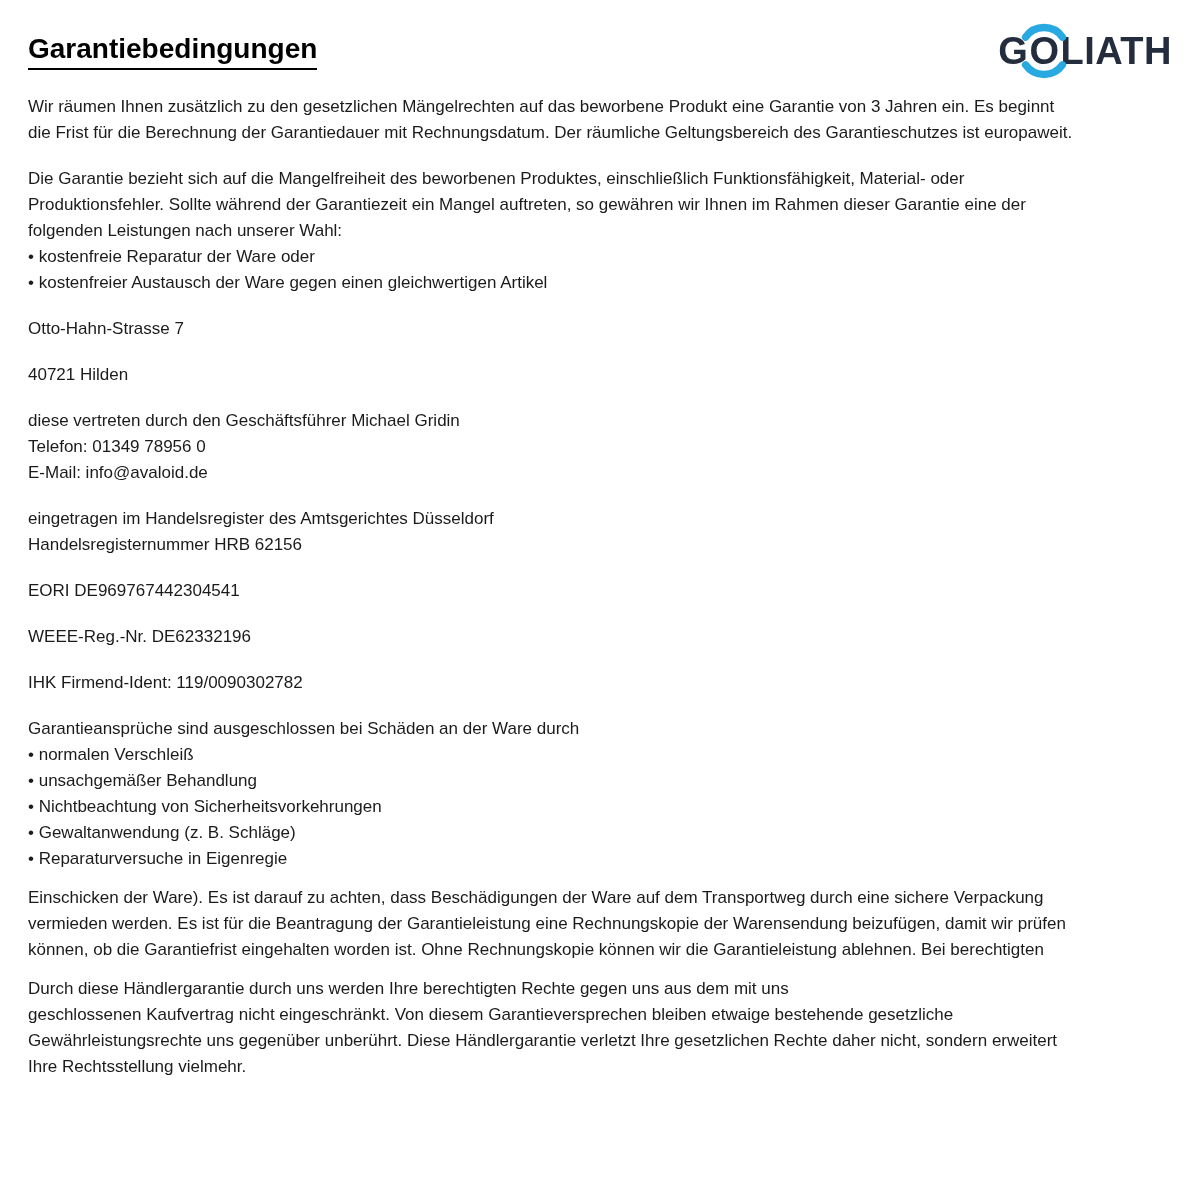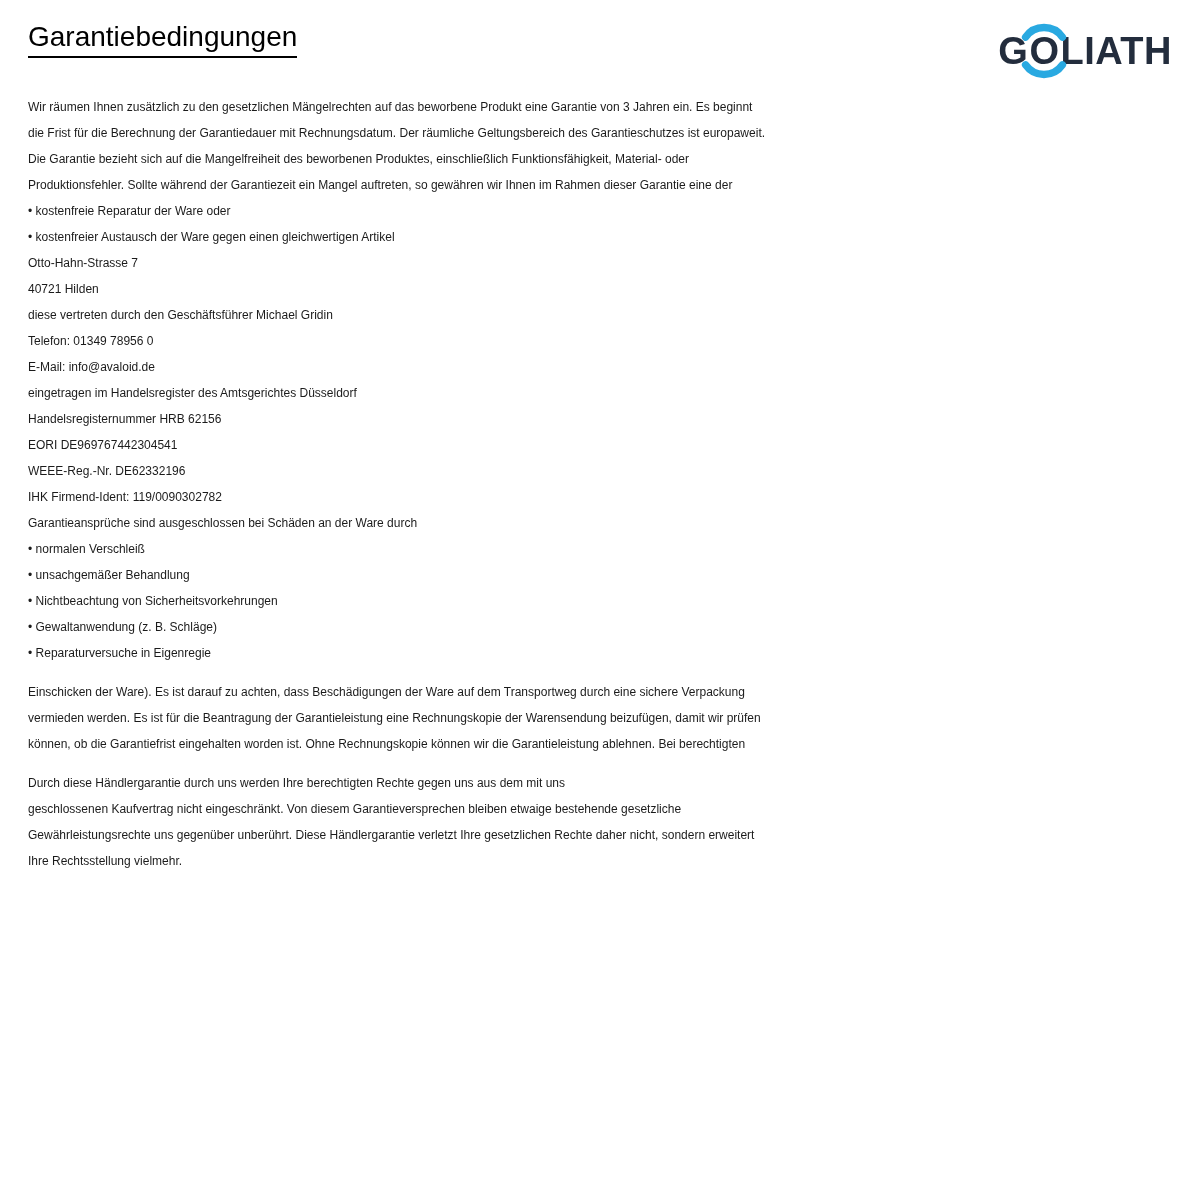--- a/index.html
+++ b/index.html
@@ -18,23 +18,23 @@
     font-family: "Liberation Sans", sans-serif;
     color: #1b1b1b;
   }
   header.doc-header {
     display: flex;
     justify-content: space-between;
     align-items: flex-start;
     height: 74px;
   }
   h1.title {
-    margin: 8px 0 0 0;
+    margin: 20px 0 0 0;
     font-size: 28px;
-    font-weight: 400;
+    font-weight: 700;
     color: #000000;
     border-bottom: 2.5px solid #000000;
     padding-bottom: 3px;
     line-height: 1.1;
     align-self: flex-start;
   }
   .logo {
     display: flex;
     align-items: center;
     height: 74px;
@@ -61,29 +61,30 @@
     pointer-events: none;
   }
   .logo-o .o-glyph {
     position: relative;
     z-index: 1;
   }
   main.content {
     margin-top: 6px;
   }
   .block {
+    margin-top: 20px;
   }
   .block:first-child {
     margin-top: 0;
   }
   .block.tight {
     margin-top: 13px;
   }
   .line {
-    font-size: 12px;
+    font-size: 17px;
     line-height: 26px;
     min-height: 26px;
     white-space: nowrap;
   }
   .line.bold-line {
     font-weight: 700;
   }
 </style>
 </head>
 <body>
@@ -105,20 +106,21 @@
   </header>
 
   <main class="content" id="doc-body">
       <div class="block">
         <div class="line">Wir räumen Ihnen zusätzlich zu den gesetzlichen Mängelrechten auf das beworbene Produkt eine Garantie von 3 Jahren ein. Es beginnt</div>
         <div class="line">die Frist für die Berechnung der Garantiedauer mit Rechnungsdatum. Der räumliche Geltungsbereich des Garantieschutzes ist europaweit.</div>
       </div>
       <div class="block">
         <div class="line">Die Garantie bezieht sich auf die Mangelfreiheit des beworbenen Produktes, einschließlich Funktionsfähigkeit, Material- oder</div>
         <div class="line">Produktionsfehler. Sollte während der Garantiezeit ein Mangel auftreten, so gewähren wir Ihnen im Rahmen dieser Garantie eine der</div>
+        <div class="line">folgenden Leistungen nach unserer Wahl:</div>
         <div class="line">• kostenfreie Reparatur der Ware oder</div>
         <div class="line">• kostenfreier Austausch der Ware gegen einen gleichwertigen Artikel</div>
       </div>
       <div class="block">
         <div class="line">Otto-Hahn-Strasse 7</div>
       </div>
       <div class="block">
         <div class="line">40721 Hilden</div>
       </div>
       <div class="block">

